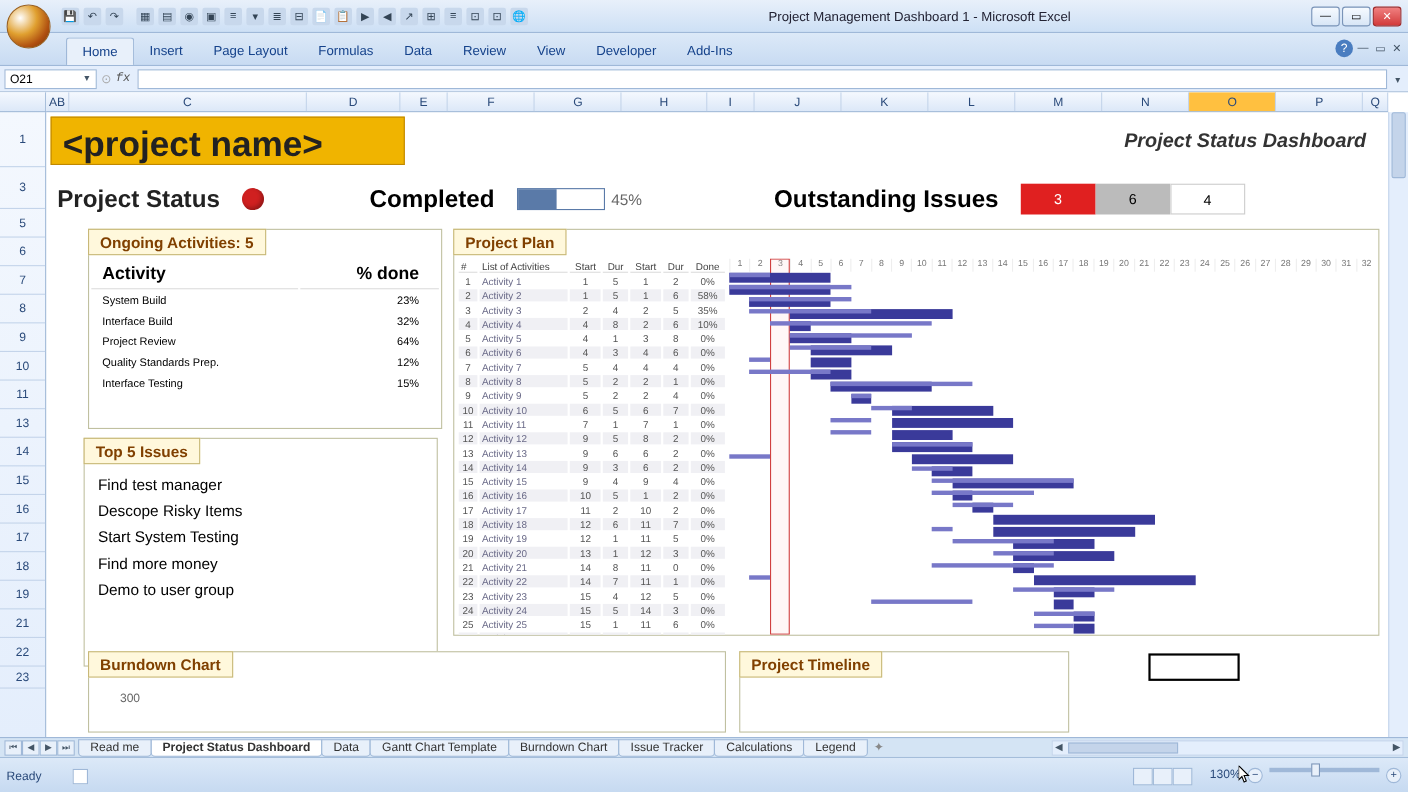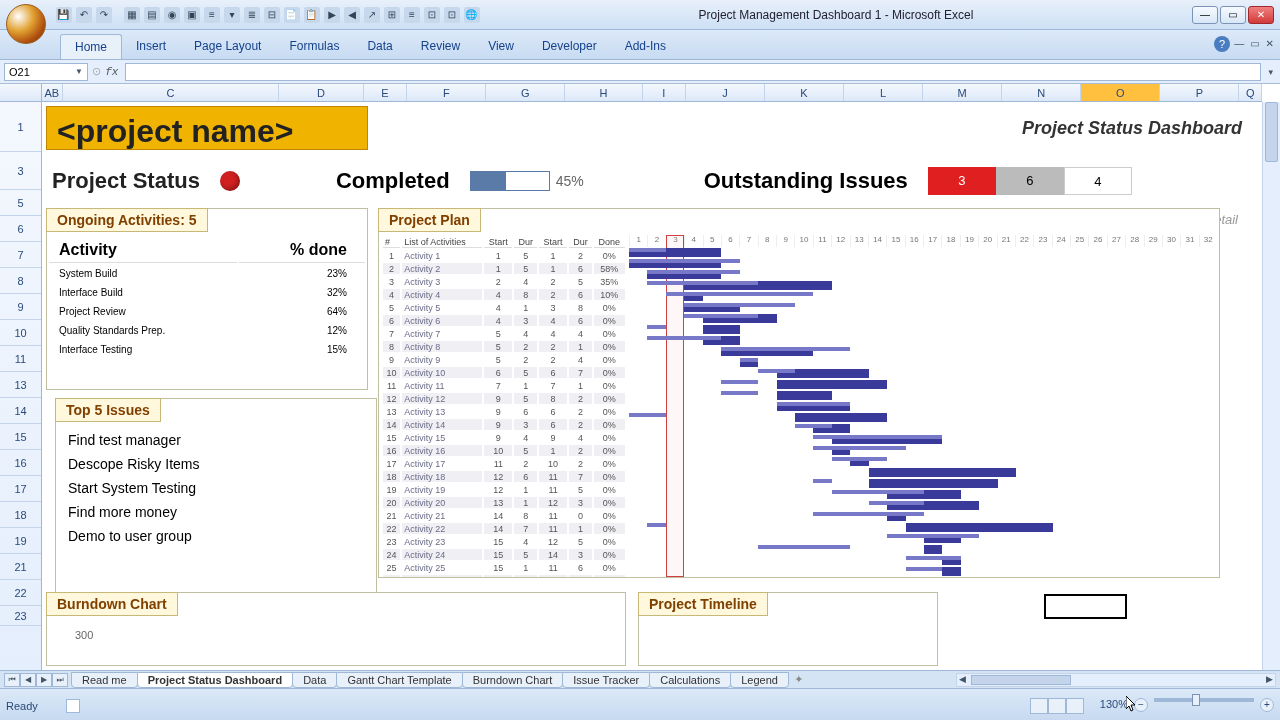--- a/index.html
+++ b/index.html
@@ -52,30 +52,30 @@
 .prog-bar { width:80px; height:20px; border:1px solid #5a7aa8; margin-left:20px; position:relative; background:#fff; }
 .prog-fill { height:100%; background:#5a7aa8; }
 .prog-pct { margin-left:6px; font-size:14px; color:#666; }
 .out-issues { font-size:22px; font-weight:bold; margin-left:120px; }
 .issue-boxes { display:flex; margin-left:20px; gap:0; }
 .issue-box { width:68px; height:28px; text-align:center; line-height:28px; font-size:13px; }
 .ib-red { background:#e02020; color:#fff; }
 .ib-grey { background:#bbb; }
 .ib-white { background:#fff; border:1px solid #ccc; }
 
-.panel { position:absolute; border:1px solid #c0c0a0; background:#fff; }
+.panel { position:absolute; border:1px solid #c0c0a0; background:#fff;margin-left:34px; }
 .panel-hdr { background:#fff8dc; border:1px solid #c8b878; padding:3px 10px; font-size:14px; font-weight:bold; color:#804000; display:inline-block; margin:-1px 0 0 -1px; }
 
 .ongoing { top:106px; left:4px; width:322px; height:182px; }
 .ongoing table { width:100%; margin-top:4px; }
 .ongoing th { text-align:left; padding:3px 10px; font-size:16px; font-weight:bold; border-bottom:1px solid #ddd; }
 .ongoing th.r, .ongoing td.r { text-align:right; padding-right:18px; }
 .ongoing td { padding:3px 10px; font-size:10px; }
 
-.top5 { top:296px; left:13px; width:322px; height:208px; }
+.top5 { top:296px; left:0; width:322px; height:208px; }
 .top5 .item { padding:4px 12px; font-size:14px; }
 
 .plan { top:106px; left:336px; width:842px; height:370px; }
 .plan-hint { position:absolute; top:110px; right:24px; font-style:italic; color:#999; font-size:13px; }
 .plan-body { position:absolute; top:26px; left:0; right:0; bottom:0; overflow:hidden; font-size:9px; }
 .plan-table { position:absolute; left:2px; top:0; width:246px; }
 .plan-table th { font-size:9px; font-weight:normal; color:#444; padding:0 2px; text-align:center; border-bottom:1px solid #ddd; }
 .plan-table th.l { text-align:left; }
 .plan-table td { font-size:9px; padding:0 2px; text-align:center; color:#555; height:11px; }
 .plan-table td.l { text-align:left; color:#6a6a88; }

